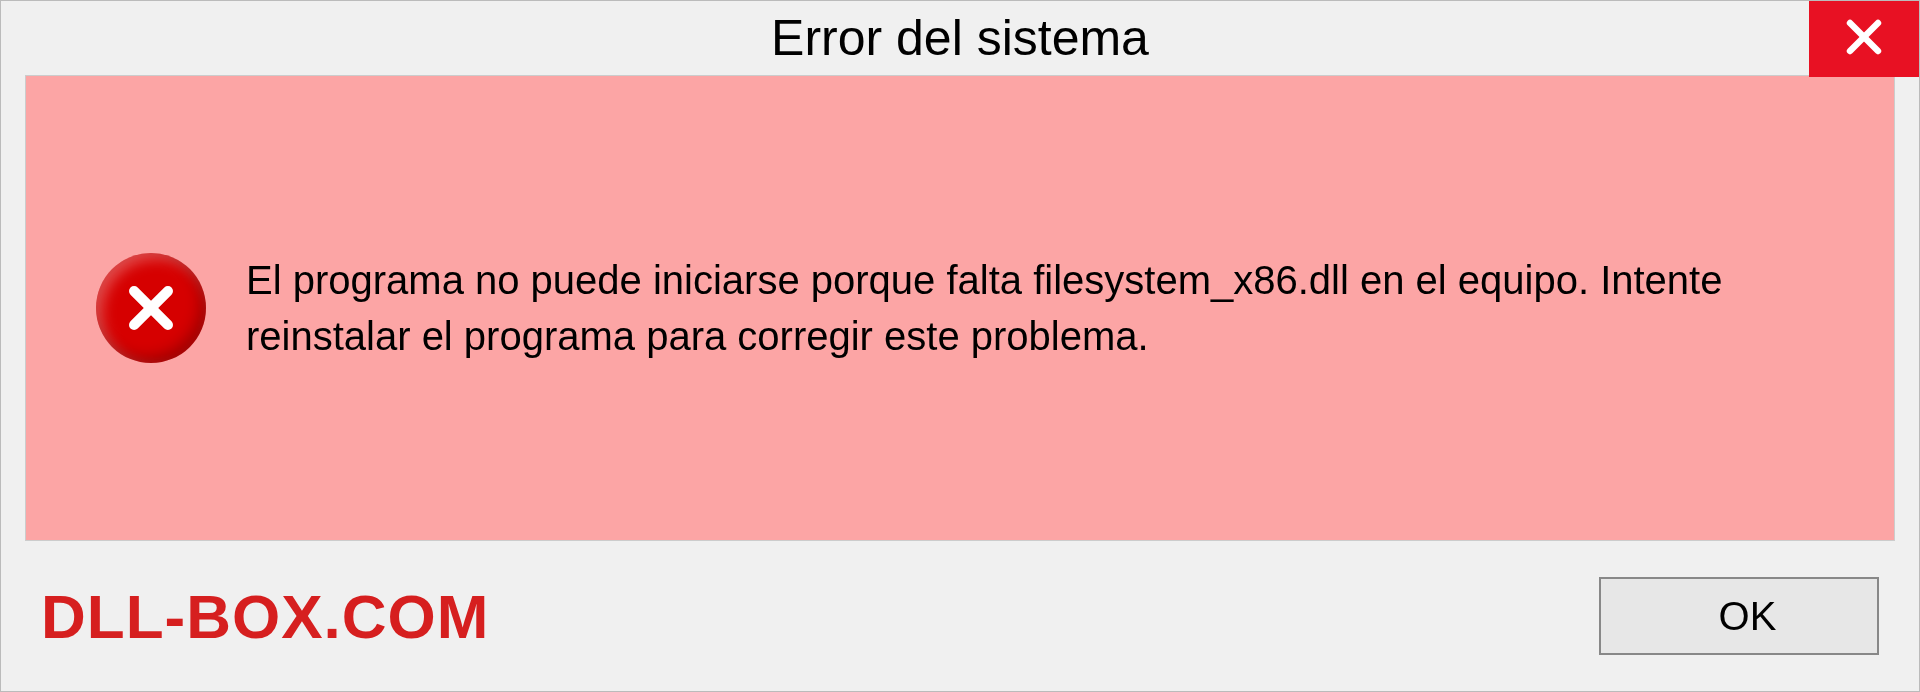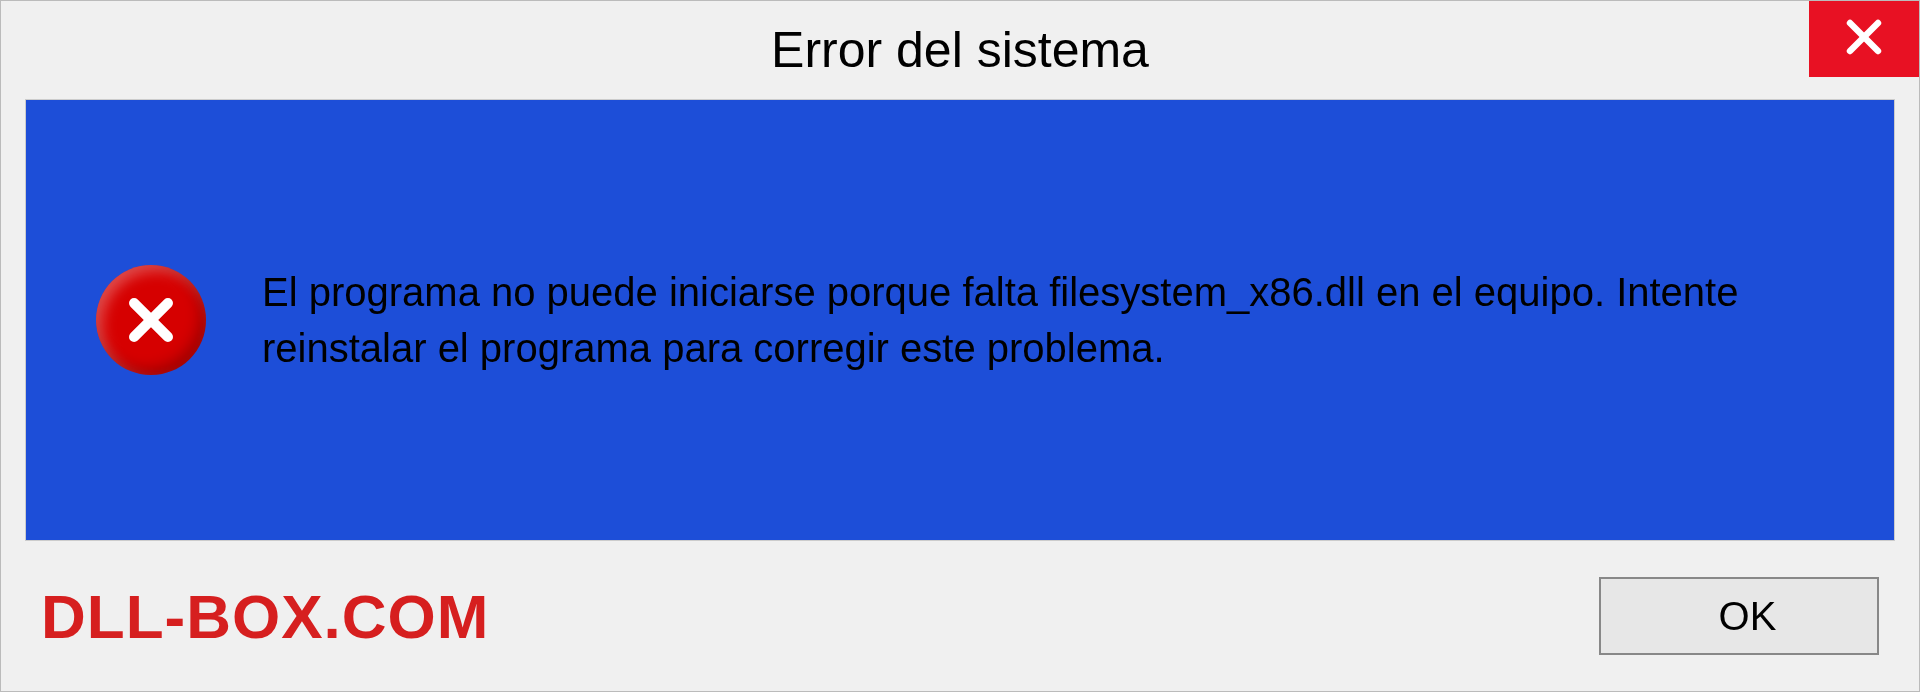--- a/index.html
+++ b/index.html
@@ -17,21 +17,21 @@
     .dialog {
       width: 100%;
       height: 100%;
       background: #f0f0f0;
       border: 1px solid #bbb;
       position: relative;
       display: flex;
       flex-direction: column;
     }
     .titlebar {
-      height: 98px;
+      height: 74px;
       display: flex;
       align-items: center;
       justify-content: center;
       position: relative;
       background: #f0f0f0;
     }
     .title-text {
       font-size: 50px;
       font-weight: 400;
       color: #000;
@@ -47,27 +47,27 @@
       align-items: center;
       justify-content: center;
       cursor: pointer;
     }
     .close-btn svg {
       width: 48px;
       height: 48px;
     }
     .content-panel {
       margin: 0 24px 0 24px;
-      background: #1d4ed8;
+      background: #fca5a5;
       border: 1px solid #ccc;
       flex: 1;
       display: flex;
       align-items: center;
       padding: 60px 70px;
-      gap: 56px;
+      gap: 40px;
     }
     .error-icon-circle {
       width: 110px;
       height: 110px;
       border-radius: 50%;
       background: #d60000;
       display: flex;
       align-items: center;
       justify-content: center;
       flex-shrink: 0;

